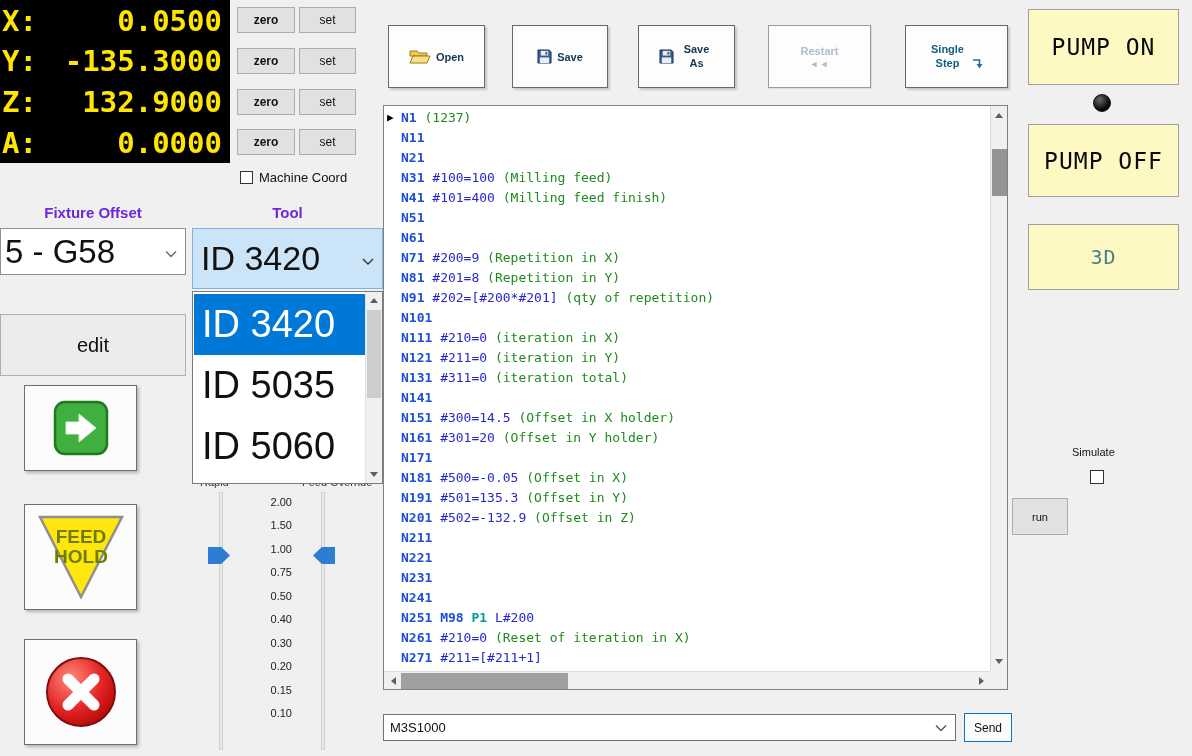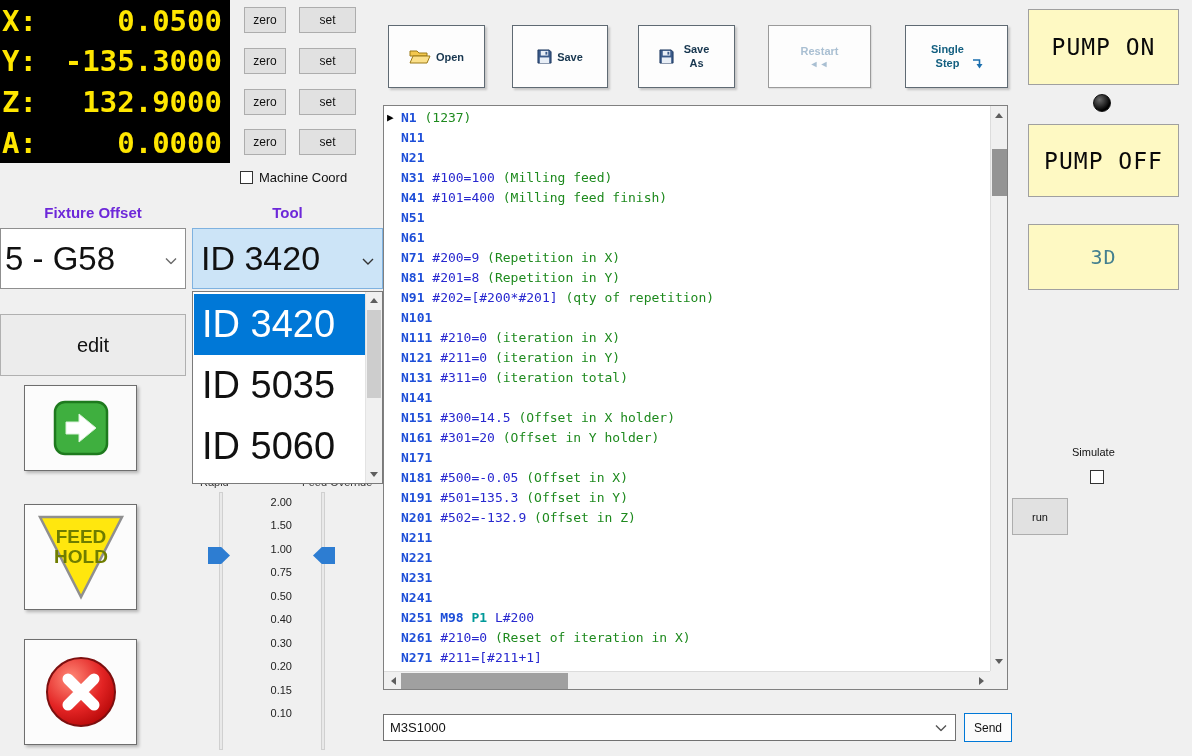--- a/index.html
+++ b/index.html
@@ -5,30 +5,30 @@
   *{margin:0;padding:0;box-sizing:border-box;}
   body{width:1192px;height:756px;font-family:"Liberation Sans",sans-serif;background:#f0f0f0;}
   .app{position:relative;width:1192px;height:756px;background:#f0f0f0;overflow:hidden;}
   button{font-family:"Liberation Sans",sans-serif;cursor:pointer;}
 
   
   .dro-zone{position:absolute;left:0;top:0;width:360px;height:164px;}
   .dro-row{position:absolute;left:0;width:230px;height:41px;background:#000;display:flex;align-items:center;justify-content:space-between;padding:0 8px 0 2px;}
   .dro-label,.dro-value{font-family:"DejaVu Sans Mono",monospace;font-weight:bold;font-size:29px;color:#ffe600;white-space:nowrap;}
   .winbtn{background:#e1e1e1;border:1px solid #adadad;font-size:12px;color:#111;text-align:center;}
-  .zero-btn{position:absolute;left:244px;width:42px;height:26px;}
+  .zero-btn{position:absolute;left:237px;width:58px;height:26px;font-weight:bold;}
   .set-btn{position:absolute;left:299px;width:57px;height:26px;}
   .machine-coord{position:absolute;left:240px;top:170px;display:flex;align-items:center;gap:6px;font-size:13px;color:#111;}
   .checkbox{display:inline-block;width:13px;height:13px;background:#fff;border:1px solid #333;}
 
   
   .section-title{position:absolute;top:204px;font-weight:bold;font-size:15px;color:#6d28d9;text-align:center;}
   .fixture-title{left:0;width:186px;}
   .tool-title{left:192px;width:191px;}
-  .fixture-combo{position:absolute;left:0;top:228px;width:186px;height:61px;background:#fff;border:1px solid #8f8f8f;display:flex;align-items:center;padding:0 24px 0 4px;font-size:33px;color:#111;}
+  .fixture-combo{position:absolute;left:0;top:228px;width:186px;height:47px;background:#fff;border:1px solid #8f8f8f;display:flex;align-items:center;padding:0 24px 0 4px;font-size:33px;color:#111;}
   .tool-combo{position:absolute;left:192px;top:228px;width:191px;height:61px;background:#cce4f7;border:1px solid #7fb2e0;display:flex;align-items:center;padding:0 24px 0 8px;font-size:34px;color:#111;}
   .combo-chevron{position:absolute;right:8px;top:50%;transform:translateY(-50%);line-height:0;}
   .edit-btn{position:absolute;left:0;top:314px;width:186px;height:62px;background:#ececec;border:1px solid #b0b0b0;font-size:20px;color:#111;}
 
   
   .tool-list{position:absolute;left:192px;top:291px;width:191px;height:193px;background:#fff;border:1px solid #7a7a7a;z-index:30;}
   .dd-items{position:absolute;left:1px;top:2px;width:172px;}
   .dd-item{height:61px;font-size:38px;color:#111;display:flex;align-items:center;padding-left:8px;white-space:nowrap;}
   .dd-item.selected{background:#0078d7;color:#fff;}
   .dd-scroll{position:absolute;right:0;top:0;width:17px;height:100%;background:#f0f0f0;border-left:1px solid #e3e3e3;}

